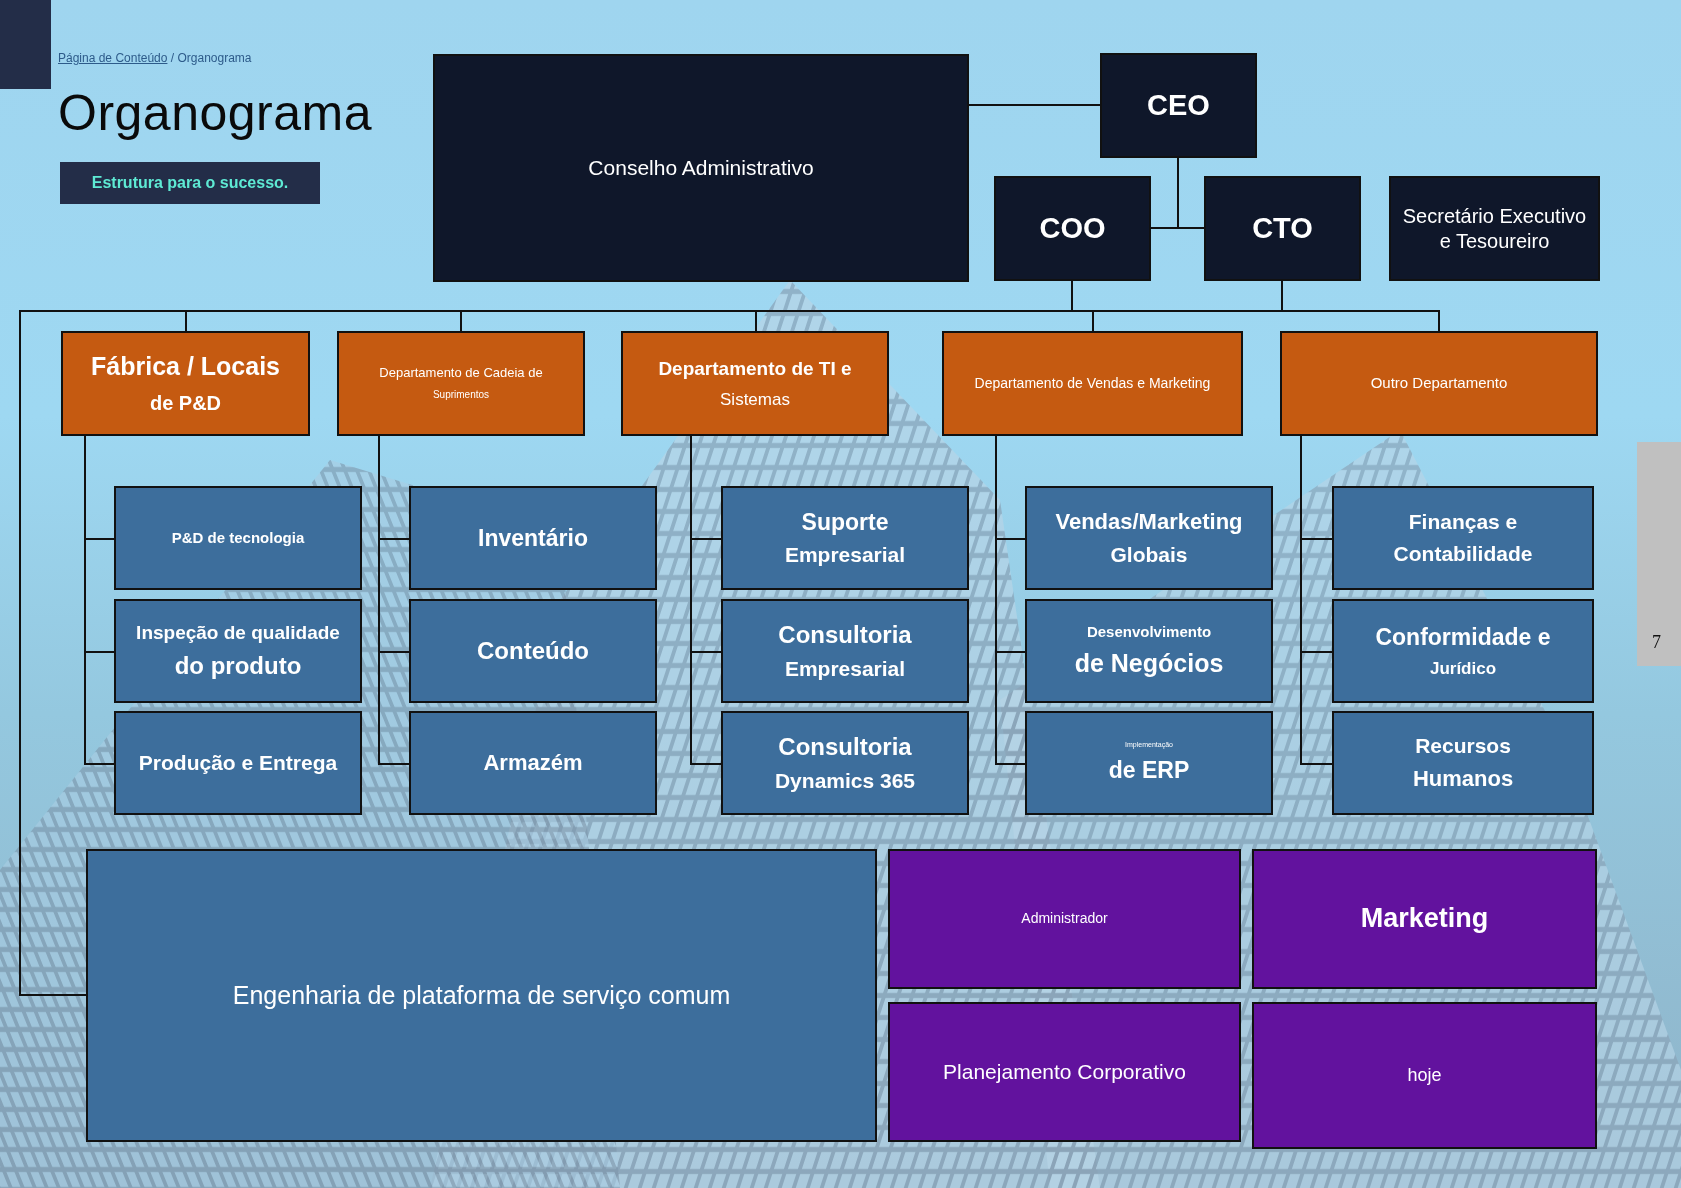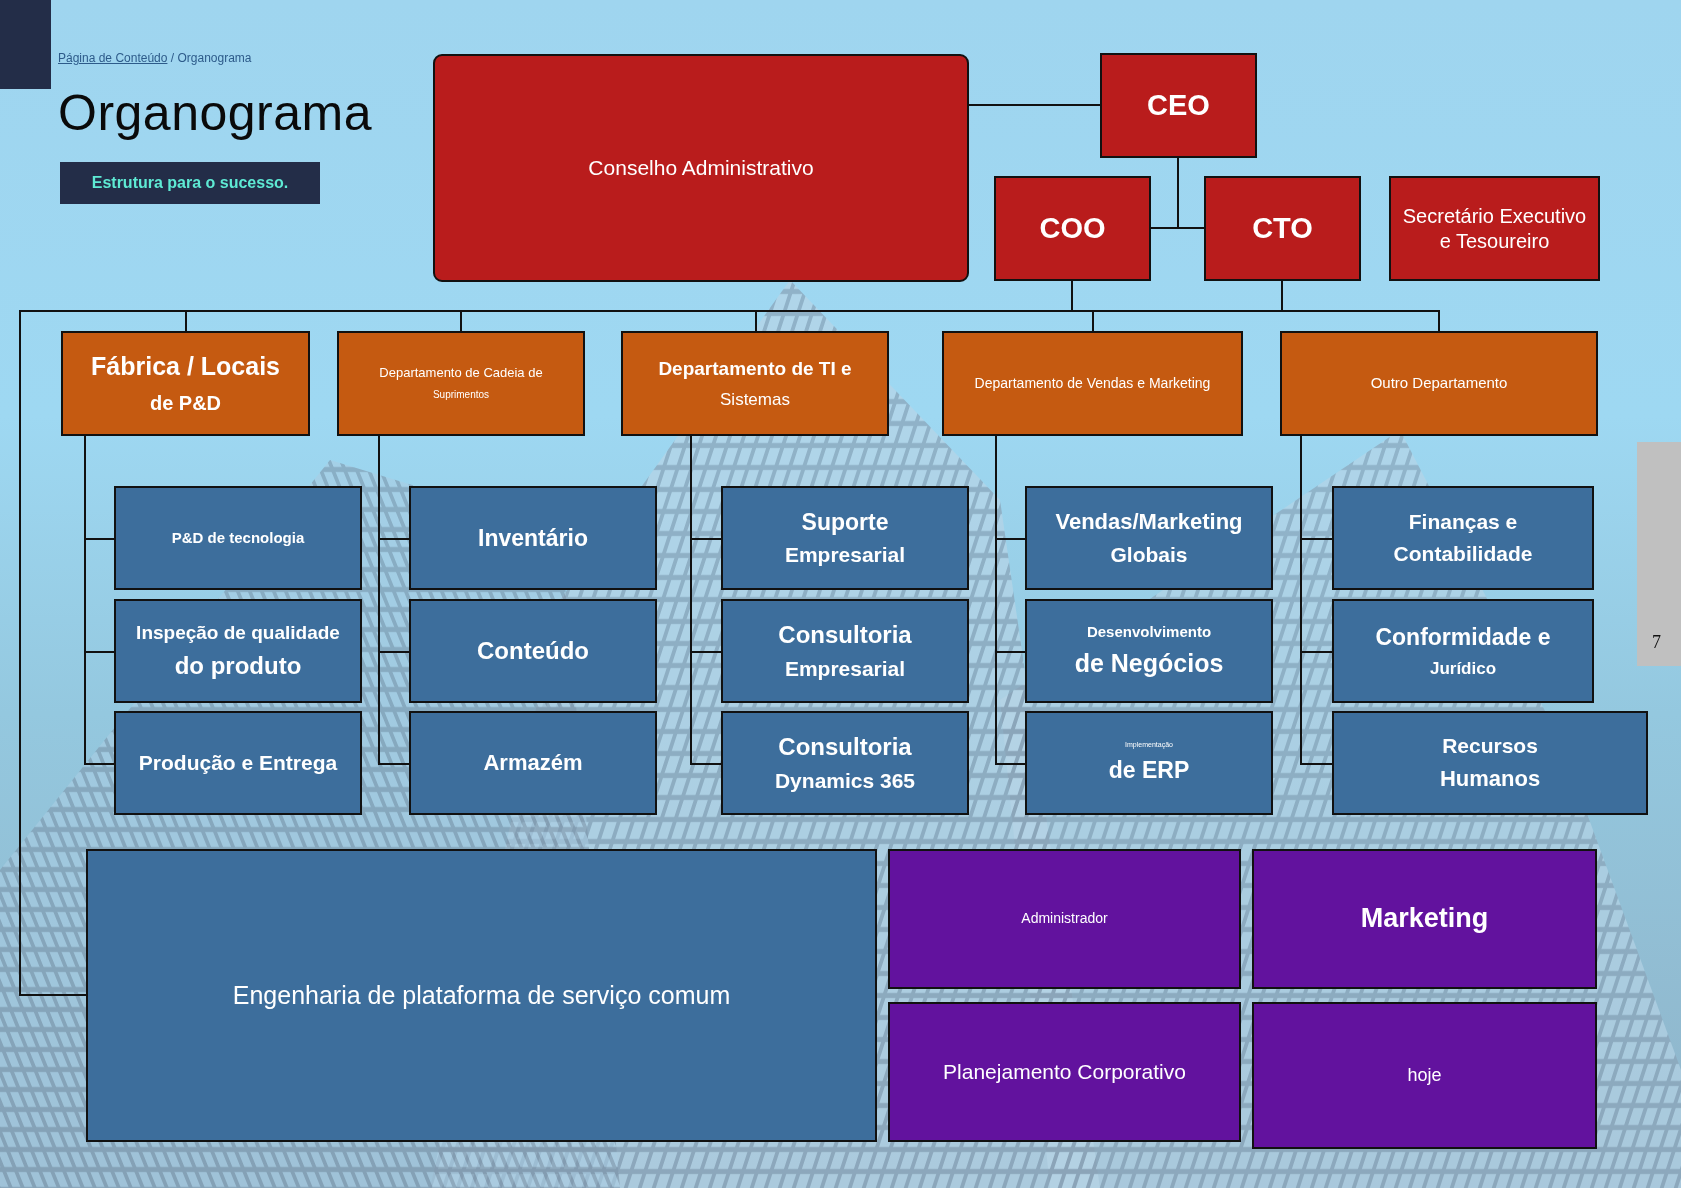--- a/index.html
+++ b/index.html
@@ -8,21 +8,21 @@
     background:linear-gradient(180deg,#9fd5ef 0%,#9ed8f2 35%,#94c8df 60%,#8fb3c8 100%);}
   .bg-building{position:absolute;left:0;top:270px;width:1681px;height:918px;pointer-events:none;}
   .corner{position:absolute;left:0;top:0;width:51px;height:89px;background:#232d48;}
   .breadcrumb{position:absolute;left:58px;top:51px;font-size:12px;color:#2d5b8a;}
   .breadcrumb .link{text-decoration:underline;}
   .title{position:absolute;left:58px;top:84px;font-size:50px;color:#0a0a0a;letter-spacing:0.5px;}
   .tagline{position:absolute;left:60px;top:162px;width:260px;height:42px;background:#232d48;color:#5eead4;
     font-size:16px;font-weight:bold;display:flex;align-items:center;justify-content:center;}
   .box{position:absolute;box-sizing:border-box;border:2px solid #111;color:#fff;display:flex;
     flex-direction:column;align-items:center;justify-content:center;text-align:center;line-height:1.25;}
-  .green{background:#b91c1c;}
+  .green{background:#0f172a;}
   .orange{background:#c55a11;}
   .blue{background:#3d6e9c;}
   .purple{background:#62129e;}
   .line{position:absolute;background:#111;}
   .page-tab{position:absolute;left:1637px;top:442px;width:44px;height:224px;background:#c0c0c0;}
   .page-num{position:absolute;left:1652px;top:632px;font-size:18px;color:#111;font-family:"Liberation Serif",serif;}
   .b{font-weight:bold;}
 </style>
 </head>
 <body>
@@ -80,21 +80,21 @@
     <div class="line" style="left: 995px; top: 436px; width: 2px; height: 327px;"></div>
     <div class="line" style="left: 995px; top: 538px; width: 30px; height: 2px;"></div>
     <div class="line" style="left: 995px; top: 651px; width: 30px; height: 2px;"></div>
     <div class="line" style="left: 995px; top: 763px; width: 30px; height: 2px;"></div>
     <div class="line" style="left: 1300px; top: 436px; width: 2px; height: 327px;"></div>
     <div class="line" style="left: 1300px; top: 538px; width: 32px; height: 2px;"></div>
     <div class="line" style="left: 1300px; top: 651px; width: 32px; height: 2px;"></div>
     <div class="line" style="left: 1300px; top: 763px; width: 32px; height: 2px;"></div>
   </div>
 
-<div class="box green" style="left:433px;top:54px;width:536px;height:228px;font-size:21px;border-radius:9px;">
+<div class="box green" style="left:433px;top:54px;width:536px;height:228px;font-size:21px;">
   <span>Conselho Administrativo</span>
 </div>
 <div class="box green b" style="left:1100px;top:53px;width:157px;height:105px;font-size:29px;">
   <span>CEO</span>
 </div>
 <div class="box green b" style="left:994px;top:176px;width:157px;height:105px;font-size:29px;">
   <span>COO</span>
 </div>
 <div class="box green b" style="left:1204px;top:176px;width:157px;height:105px;font-size:29px;">
   <span>CTO</span>
@@ -167,21 +167,21 @@
       <span style="font-size: 15px; margin: 4px 0px;">Outro Departamento</span>
     </div>
     <div class="box blue" style="left: 1332px; top: 486px; width: 262px; height: 104px;">
       <span style="font-size: 21px; margin: 3px 0px; font-weight: bold;">Finanças e</span>
       <span style="font-size: 21px; margin: 3px 0px; font-weight: bold;">Contabilidade</span>
     </div>
     <div class="box blue" style="left: 1332px; top: 599px; width: 262px; height: 104px;">
       <span style="font-size: 23px; margin: 3px 0px; font-weight: bold;">Conformidade e</span>
       <span style="font-size: 17px; margin: 3px 15px; font-weight: bold;">Jurídico</span>
     </div>
-    <div class="box blue" style="left: 1332px; top: 711px; width: 316px; height: 104px;">
+    <div class="box blue" style="left: 1332px; top: 711px; width: 262px; height: 104px;">
       <span style="font-size: 21px; margin: 3px 0px; font-weight: bold;">Recursos</span>
       <span style="font-size: 22px; margin: 3px 0px; font-weight: bold;">Humanos</span>
     </div>
   </div>
 
 <div class="box blue" style="left:86px;top:849px;width:791px;height:293px;font-size:25px;">
   <span>Engenharia de plataforma de serviço comum</span>
 </div>
 
 <div class="box purple" style="left:888px;top:849px;width:353px;height:140px;font-size:14px;">

